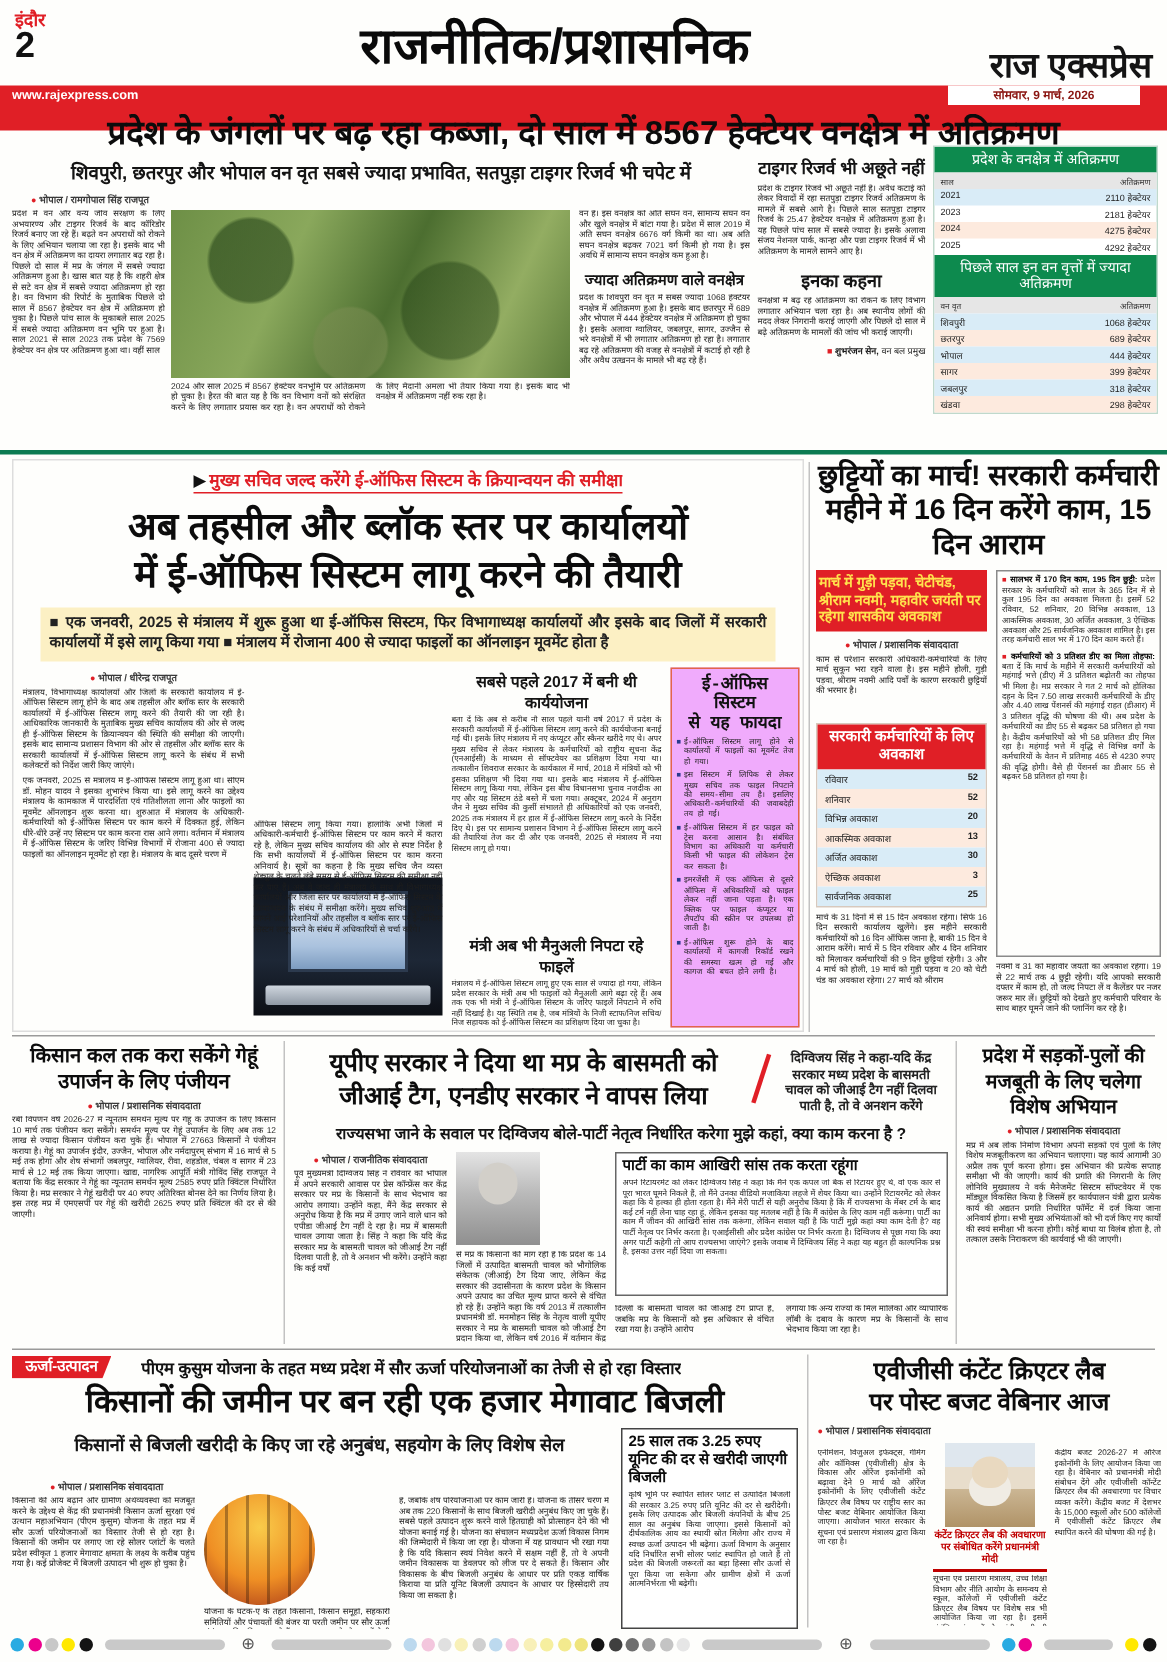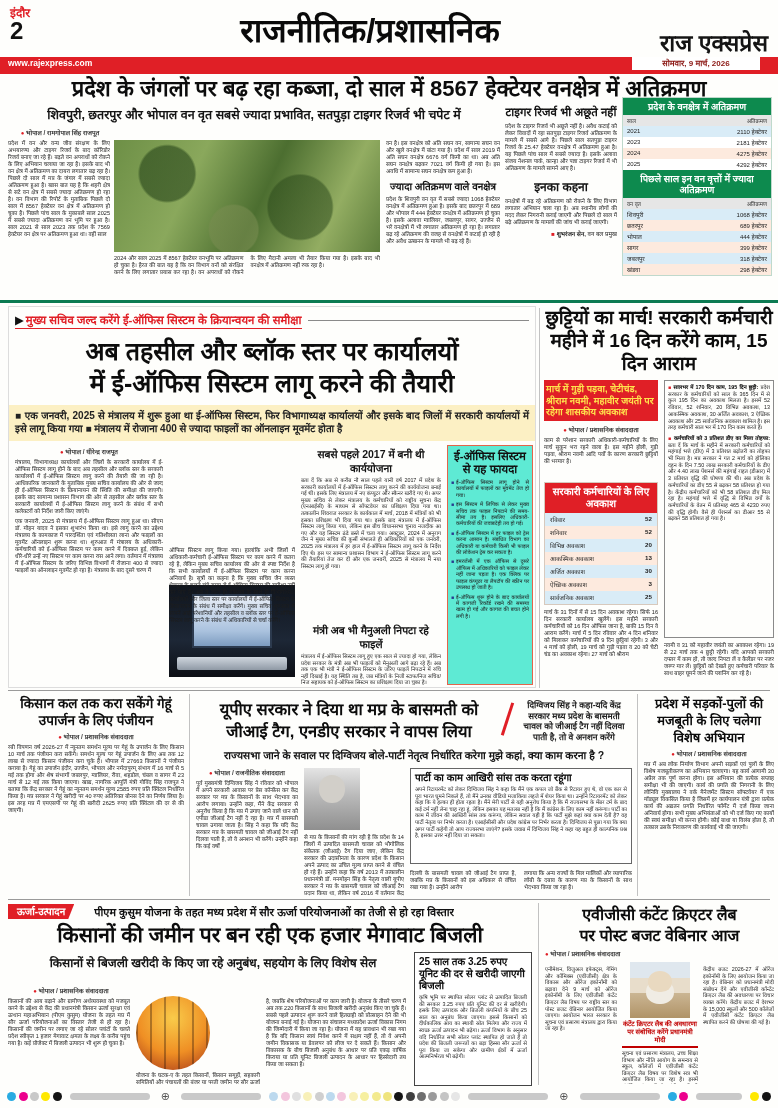--- a/index.html
+++ b/index.html
@@ -19,40 +19,40 @@
   .byline{font-size:6.4px;font-weight:bold;color:#3a3a3a;white-space:nowrap;overflow:hidden;}
   .byline::before{content:"● ";color:var(--brand-red);font-size:6px;}
   .vrule{position:absolute;width:1px;background:#c2c2c2;}
   .hrule{position:absolute;height:1px;background:#9a9a9a;}
 
   
   .city-name{color:var(--brand-red);font-weight:bold;font-size:12px;line-height:12px;}
   .page-num{font-weight:bold;font-size:24px;line-height:24px;color:#111;}
   .section-title{font-size:33px;font-weight:bold;color:#0a0a0a;text-align:center;line-height:34px;}
   .brand{font-size:23px;font-weight:bold;color:#141414;white-space:nowrap;}
-  .redbar{position:absolute;left:0;right:0;top:57px;height:17px;background:var(--brand-red);}
+  .redbar{position:absolute;left:0;right:0;top:57px;height:30px;background:var(--brand-red);}
   .redbar .site{position:absolute;left:8px;top:0;color:#fff;font-weight:bold;font-size:8.5px;line-height:13px;}
   .redbar .datebox{position:absolute;right:18px;top:0;width:128px;height:13px;background:#fff;color:#8b1713;
     font-weight:bold;font-size:8px;line-height:13px;text-align:center;}
 
   
   .gtable{width:150px;font-size:6px;border:1px solid #bfd9cc;background:#fff;}
-  .gtable .gt-title{background:var(--table-green);color:#fff;font-weight:bold;font-size:9.5px;line-height:11px;text-align:center;padding:3px 2px;}
+  .gtable .gt-title{background:var(--table-green);color:#fff;font-weight:normal;font-size:9.5px;line-height:11px;text-align:center;padding:3px 2px;}
   .gtable .thead{display:flex;justify-content:space-between;background:#e6e6e6;padding:1.5px 4px;font-size:5.5px;color:#333;}
   .trow{display:flex;justify-content:space-between;padding:1.5px 4px;font-size:6px;color:#222;}
   .trow span:last-child{font-weight:normal;}
   .alt-a{background:#d9ecf7;} .alt-b{background:#fdeade;}
 
   
-  .kicker-line{display:flex;align-items:center;}
+  .kicker-line{display:flex;align-items:center;flex-direction:column;}
   .kicker{color:var(--brand-red);font-weight:bold;font-size:11.5px;border-bottom:1.5px solid var(--brand-red);padding-bottom:1px;white-space:nowrap;overflow:hidden;}
   .kicker .arrow{color:#111;margin-right:2px;}
   .rule-ext{flex:1;height:1px;background:#8a8a8a;margin-left:6px;}
   .standfirst{background:var(--highlight-yellow);padding:4px 6px;font-size:10px;line-height:13px;font-weight:bold;color:#222;text-align:justify;overflow:hidden;}
-  .benefits-box{border:1.5px solid var(--box-orange);background:#5eead4;padding:4px 3px;overflow:hidden;}
+  .benefits-box{border:1.5px solid var(--box-orange);background:#f0abfc;padding:4px 3px;overflow:hidden;font-family:Liberation Mono, monospace;}
   .benefits-box .bb-title{font-weight:bold;font-size:11.5px;line-height:13px;text-align:center;margin-bottom:3px;color:#111;}
   .bullet{display:flex;margin-bottom:3px;}
   .bullet .sq{color:#2a3b8f;font-size:5px;margin-right:2px;line-height:6.4px;}
   .bullet .btx{font-size:5.2px;line-height:6.4px;text-align:justify;color:#1d1d1d;}
 
   
   .red-subbox{background:var(--brand-red);color:#ffe34d;font-weight:bold;font-size:9.5px;line-height:11.5px;text-align:left;padding:3px 2px;overflow:hidden;}
   .htable{width:100%;border:1px solid #d7c9bd;background:#fff;}
   .htable .ht-title{background:var(--brand-red);color:#fff;font-weight:bold;font-size:10px;line-height:12px;text-align:center;padding:3px 2px;}
   .htable .trow{font-size:6.2px;padding:2px 5px;}
@@ -192,21 +192,21 @@
 
   <div class="abs" style="left:0;right:0;top:300px;height:3px;background:var(--teal-rule);"></div>
 
   <div class="abs" style="left:8px;top:306px;width:528px;height:382px;border:1px solid #ddd;">
     <div class="kicker-line" style="margin:5px 6px 0;">
       <span class="kicker"><span class="arrow">▶</span><span>मुख्य सचिव जल्द करेंगे ई-ऑफिस सिस्टम के क्रियान्वयन की समीक्षा</span></span>
       <span class="rule-ext"></span>
     </div>
     <div class="hl" style="font-size:25px;line-height:32px;margin-top:6px;">अब तहसील और ब्लॉक स्तर पर कार्यालयों</div>
     <div class="hl" style="font-size:25px;line-height:32px;">में ई-ऑफिस सिस्टम लागू करने की तैयारी</div>
-    <div class="standfirst" style="margin:6px 0 0;height:36px;">■ एक जनवरी, 2025 से मंत्रालय में शुरू हुआ था ई-ऑफिस सिस्टम, फिर विभागाध्यक्ष कार्यालयों और इसके बाद जिलों में सरकारी कार्यालयों में इसे लागू किया गया ■ मंत्रालय में रोजाना 400 से ज्यादा फाइलों का ऑनलाइन मूवमेंट होता है</div>
+    <div class="standfirst" style="margin:6px 18px 0;height:36px;">■ एक जनवरी, 2025 से मंत्रालय में शुरू हुआ था ई-ऑफिस सिस्टम, फिर विभागाध्यक्ष कार्यालयों और इसके बाद जिलों में सरकारी कार्यालयों में इसे लागू किया गया ■ मंत्रालय में रोजाना 400 से ज्यादा फाइलों का ऑनलाइन मूवमेंट होता है</div>
 
     <div class="abs byline" style="left:6px;top:140px;width:148px;text-align:center;">भोपाल / धीरेन्द्र राजपूत</div>
     <div class="abs" style="left:6px;top:152px;width:148px;height:224px;overflow:hidden;">
       <div class="bt" style="margin-bottom:3px;">मंत्रालय, विभागाध्यक्ष कार्यालयों और जिलों के सरकारी कार्यालय में ई-ऑफिस सिस्टम लागू होने के बाद अब तहसील और ब्लॉक स्तर के सरकारी कार्यालयों में ई-ऑफिस सिस्टम लागू करने की तैयारी की जा रही है। आधिकारिक जानकारी के मुताबिक मुख्य सचिव कार्यालय की ओर से जल्द ही ई-ऑफिस सिस्टम के क्रियान्वयन की स्थिति की समीक्षा की जाएगी। इसके बाद सामान्य प्रशासन विभाग की ओर से तहसील और ब्लॉक स्तर के सरकारी कार्यालयों में ई-ऑफिस सिस्टम लागू करने के संबंध में सभी कलेक्टरों को निर्देश जारी किए जाएंगे।</div>
       <div class="bt">एक जनवरी, 2025 से मंत्रालय में ई-ऑफिस सिस्टम लागू हुआ था। सीएम डॉ. मोहन यादव ने इसका शुभारंभ किया था। इसे लागू करने का उद्देश्य मंत्रालय के कामकाज में पारदर्शिता एवं गतिशीलता लाना और फाइलों का मूवमेंट ऑनलाइन शुरू करना था। शुरुआत में मंत्रालय के अधिकारी-कर्मचारियों को ई-ऑफिस सिस्टम पर काम करने में दिक्कत हुई, लेकिन धीरे-धीरे उन्हें नए सिस्टम पर काम करना रास आने लगा। वर्तमान में मंत्रालय में ई-ऑफिस सिस्टम के जरिए विभिन्न विभागों में रोजाना 400 से ज्यादा फाइलों का ऑनलाइन मूवमेंट हो रहा है। मंत्रालय के बाद दूसरे चरण में</div>
     </div>
 
     <div class="abs photo laptop-photo" style="left:160px;top:144px;width:126px;height:92px;">
       <div class="laptop-screen"></div>
       <div class="laptop-base"></div>

